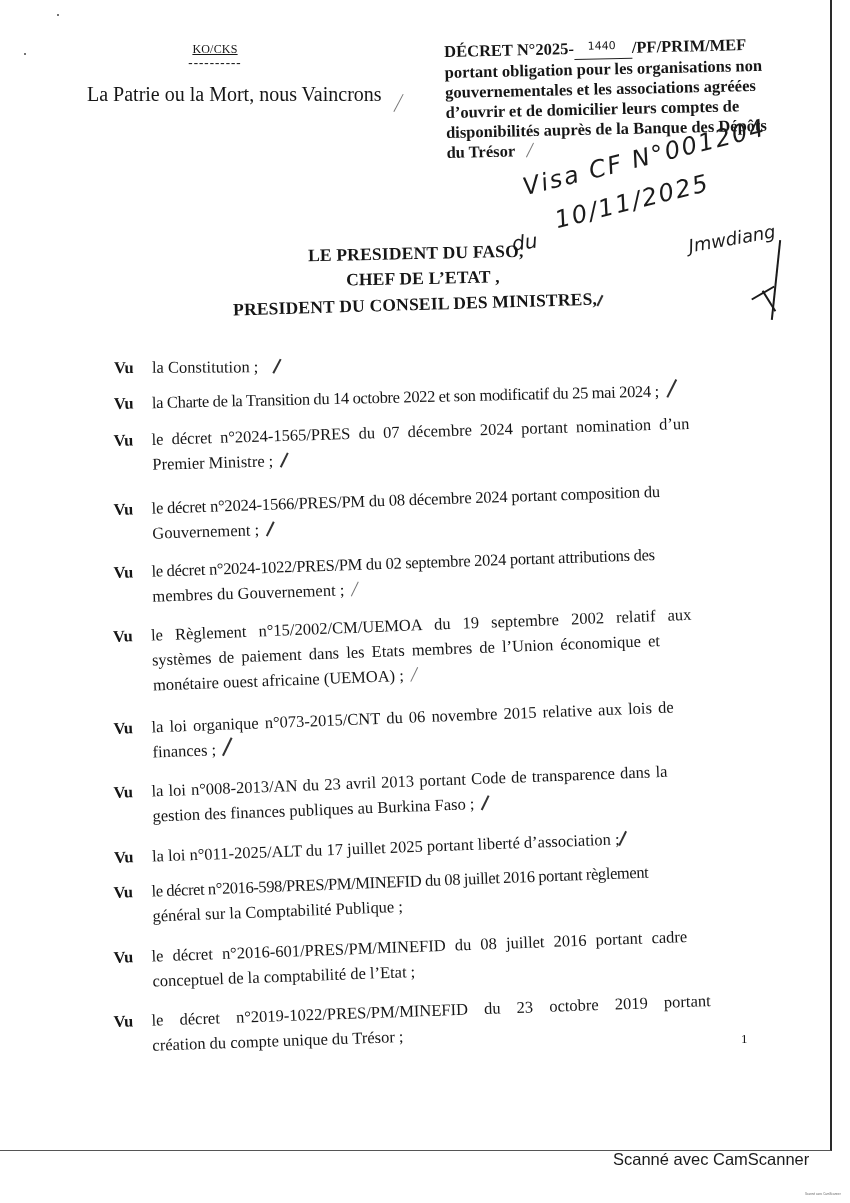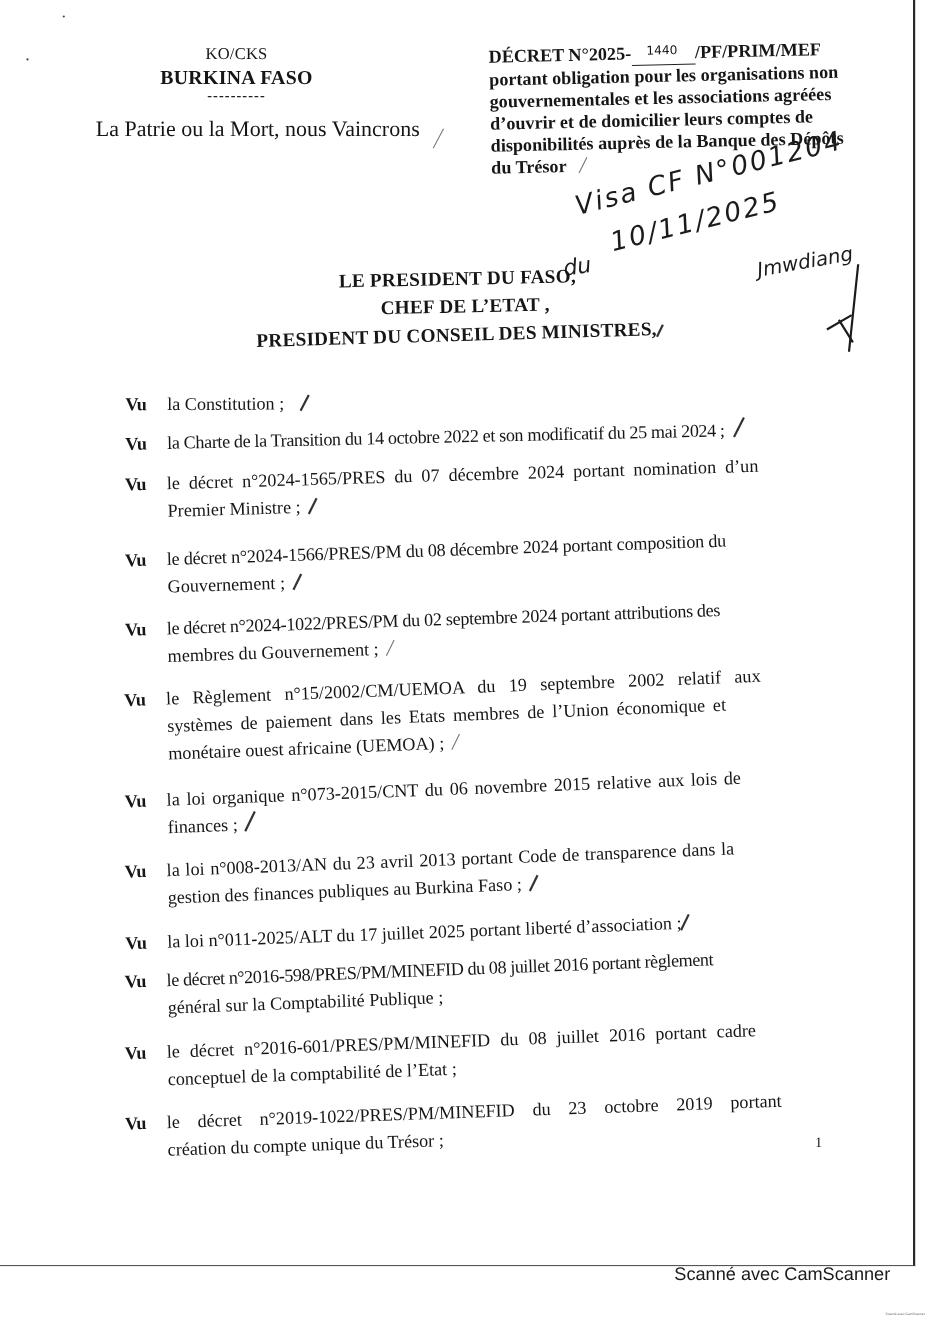--- a/index.html
+++ b/index.html
@@ -8,21 +8,21 @@
     font-family: "Liberation Serif", "DejaVu Serif", serif; color: #161616;
   }
   .page {
     position: absolute; left: 0; top: 0; width: 830px; height: 1150px;
     background: #ffffff; border-right: 2px solid #2a2a2a; border-bottom: 1px solid #555;
   }
   .speck { position: absolute; width: 2px; height: 2px; background: #444; border-radius: 1px; }
 
   
   .hdr-left { position: absolute; left: 95px; top: 42px; width: 240px; text-align: center; }
-  .ref { font-size: 15px; letter-spacing: 0.2px; }
+  .ref { font-size: 12px; letter-spacing: 0.2px; text-decoration: underline; }
   .country { font-size: 18px; font-weight: bold; margin-top: 1px; letter-spacing: 0.3px; }
   .dashes { font-size: 13px; font-weight: bold; letter-spacing: 1px; margin-top: -2px; }
   .motto { font-size: 20px; margin-top: 12px; white-space: nowrap; margin-left: -8px; }
 
   
   .hdr-right {
     position: absolute; left: 444px; top: 42px; width: 370px;
     font-size: 16.5px; font-weight: bold; line-height: 20px;
     transform: rotate(-1.3deg); transform-origin: left top;
   }
@@ -77,21 +77,20 @@
 </style>
 </head>
 <body>
 
 <div class="page">
   <div class="speck" style="left:57px;top:14px;"></div>
   <div class="speck" style="left:24px;top:53px;"></div>
 
   <div class="hdr-left">
     <div class="ref">KO/CKS</div>
-    <div class="country">BURKINA FASO</div>
     <div class="dashes">----------</div>
     <div class="motto">
       <span>La Patrie ou la Mort, nous Vaincrons</span><span class="tick thin" style="margin-left:16px;height:20px;vertical-align:-12px;"></span>
     </div>
   </div>
 
   <div class="hdr-right">
     <div class="decree-num-line">
       <span>DÉCRET N°2025-</span><span class="num-blank"><span class="num-hand">1440</span>&nbsp;</span><span>/PF/PRIM/MEF</span>
     </div>

